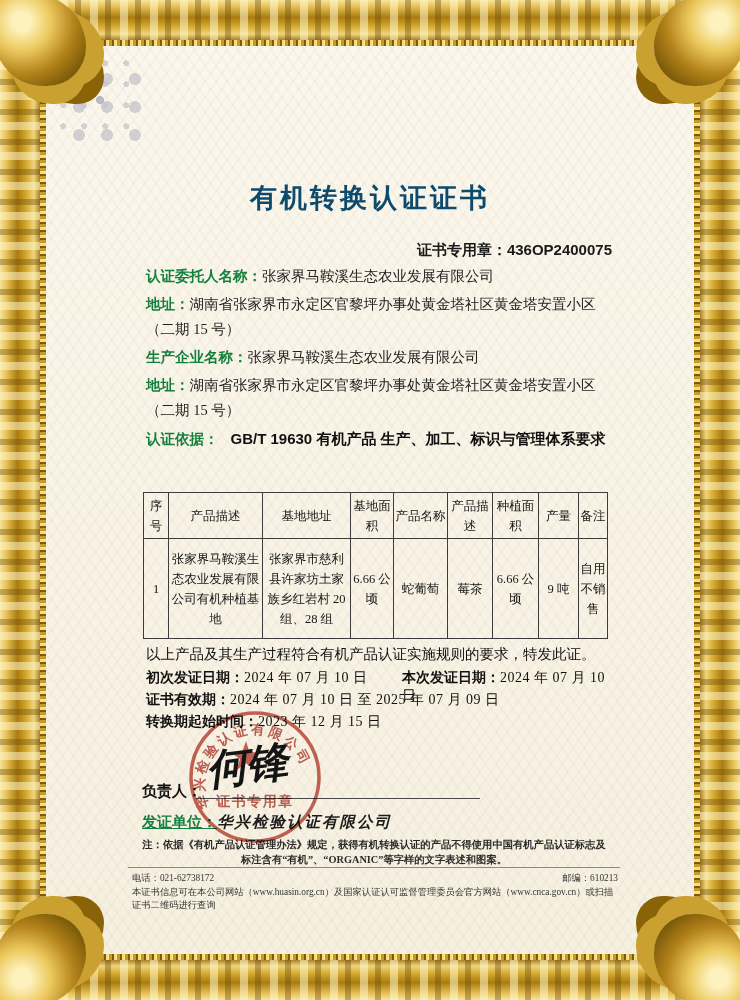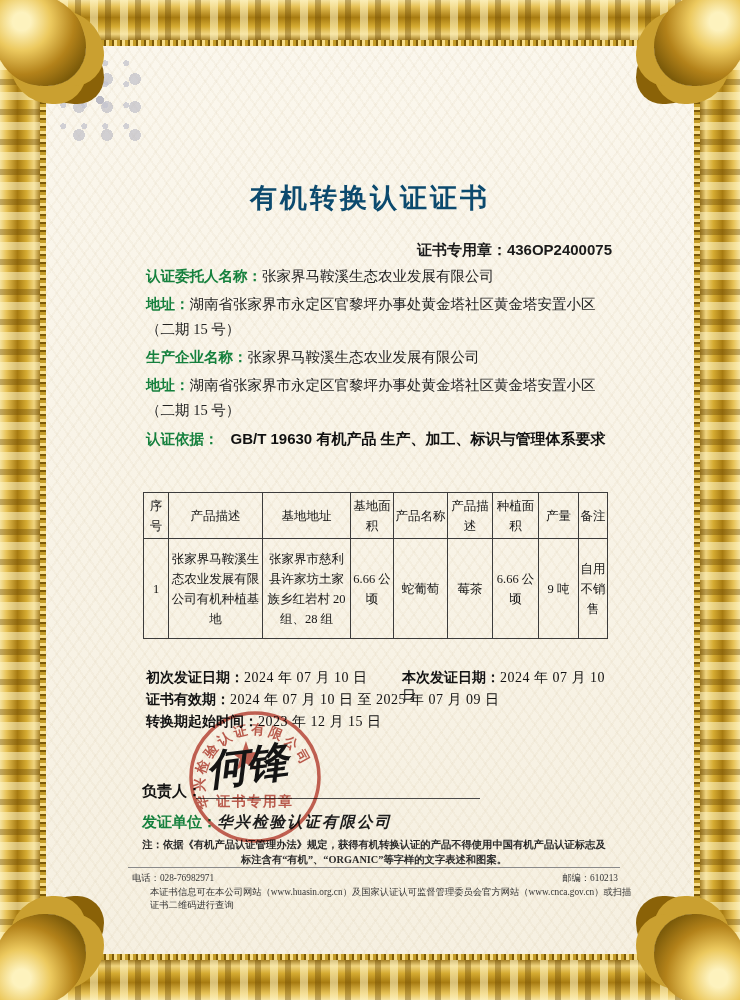--- a/index.html
+++ b/index.html
@@ -81,42 +81,42 @@
     font-family:"Liberation Serif",serif;font-size:14.5px;color:#111;}
   .dates{position:absolute;left:146px;top:669px;width:468px;font-size:14px;}
   .drow{position:relative;height:22px;}
   .d-label{font-weight:700;}
   .d-val{font-family:"Liberation Serif",serif;letter-spacing:.5px;}
   .d-second{position:absolute;left:256px;top:0;}
 
   .person{position:absolute;left:142px;top:782px;font-size:15px;font-weight:700;}
   .sig-line{position:absolute;left:196px;top:798px;width:284px;border-top:1.5px solid #4a4a4a;}
   .issuer{position:absolute;left:142px;top:812px;font-size:15px;}
-  .issuer .f-label{font-weight:700;}
+  .issuer .f-label{font-weight:700;text-decoration:underline;}
   .issuer-val{font-family:"Liberation Serif",serif;font-weight:700;font-style:italic;
     letter-spacing:2px;font-size:15.5px;color:#1c1c1c;}
 
   .stamp{position:absolute;left:186px;top:708px;width:138px;height:138px;z-index:6;
     mix-blend-mode:multiply;opacity:.88;}
   .signature{position:absolute;left:206px;top:738px;z-index:7;font-size:42px;font-weight:bold;
     font-style:italic;font-family:"DejaVu Serif",serif;color:#141414;
     transform:rotate(-7deg);letter-spacing:-2px;}
 
   .qr{position:absolute;left:360px;top:744px;width:92px;height:92px;background:#fff;}
   .logo{position:absolute;left:464px;top:764px;width:152px;text-align:center;line-height:1.1;}
   .logo-name{font-size:14px;font-weight:800;color:#25406f;letter-spacing:.5px;white-space:nowrap;}
   .logo-tag{font-size:7.5px;font-weight:700;color:#25406f;letter-spacing:1.6px;margin-top:2px;}
 
   .note{position:absolute;left:140px;top:838px;width:468px;text-align:center;
     font-family:"Liberation Serif",serif;font-size:10.3px;line-height:1.45;color:#2a2a2a;font-weight:600;}
   .divider{position:absolute;left:128px;top:867px;width:492px;border-top:1px solid #8a8a8a;}
   .footer1{position:absolute;left:132px;top:872px;width:486px;display:flex;justify-content:space-between;
     font-family:"Liberation Serif",serif;font-size:9.3px;color:#333;}
   .footer2{position:absolute;left:132px;top:886px;width:486px;
-    font-family:"Liberation Serif",serif;font-size:9.3px;color:#333;margin-left:18px;}
+    font-family:"Liberation Serif",serif;font-size:9.3px;color:#333;}
 </style>
 </head>
 <body>
 
 <div class="page">
 
   <div class="edge t"></div>
   <div class="edge b"></div>
   <div class="edge l"></div>
   <div class="edge r"></div>
@@ -185,38 +185,39 @@
           <td>6.66 公顷</td>
           <td>蛇葡萄</td>
           <td>莓茶</td>
           <td>6.66 公顷</td>
           <td>9 吨</td>
           <td>自用不销售</td>
         </tr>
       </tbody>
     </table>
 
+    <div class="statement">以上产品及其生产过程符合有机产品认证实施规则的要求，特发此证。</div>
 
     <div class="dates">
       <div class="drow">
         <span><span class="d-label">初次发证日期：</span><span class="d-val">2024 年 07 月 10 日</span></span>
         <span class="d-second"><span class="d-label">本次发证日期：</span><span class="d-val">2024 年 07 月 10 日</span></span>
       </div>
       <div class="drow"><span class="d-label">证书有效期：</span><span class="d-val">2024 年 07 月 10 日  至  2025 年 07 月 09 日</span></div>
       <div class="drow"><span class="d-label">转换期起始时间：</span><span class="d-val">2023 年 12 月 15 日</span></div>
     </div>
 
     <div class="person">负责人：</div>
     <div class="sig-line"></div>
     <div class="issuer"><span class="f-label">发证单位：</span><span class="issuer-val">华兴检验认证有限公司</span></div>
 
     <div class="note">注：依据《有机产品认证管理办法》规定，获得有机转换认证的产品不得使用中国有机产品认证标志及标注含有“有机”、“ORGANIC”等字样的文字表述和图案。</div>
     <div class="divider"></div>
     <div class="footer1">
-      <span>电话：028-76982971</span>
+      <span>电话：021-62738172</span>
       <span>邮编：610213</span>
     </div>
     <div class="footer2">本证书信息可在本公司网站（www.huasin.org.cn）及国家认证认可监督管理委员会官方网站（www.cnca.gov.cn）或扫描证书二维码进行查询</div>
   </div>
 
   <svg class="stamp" viewBox="0 0 138 138">
     <circle cx="69" cy="69" r="64" fill="none" stroke="#bf5044" stroke-width="3.5"></circle>
     <defs>
         <path id="ringArc" d="M 24,101 A 51,51 0 1 1 114,101" fill="none"></path>
       </defs>

